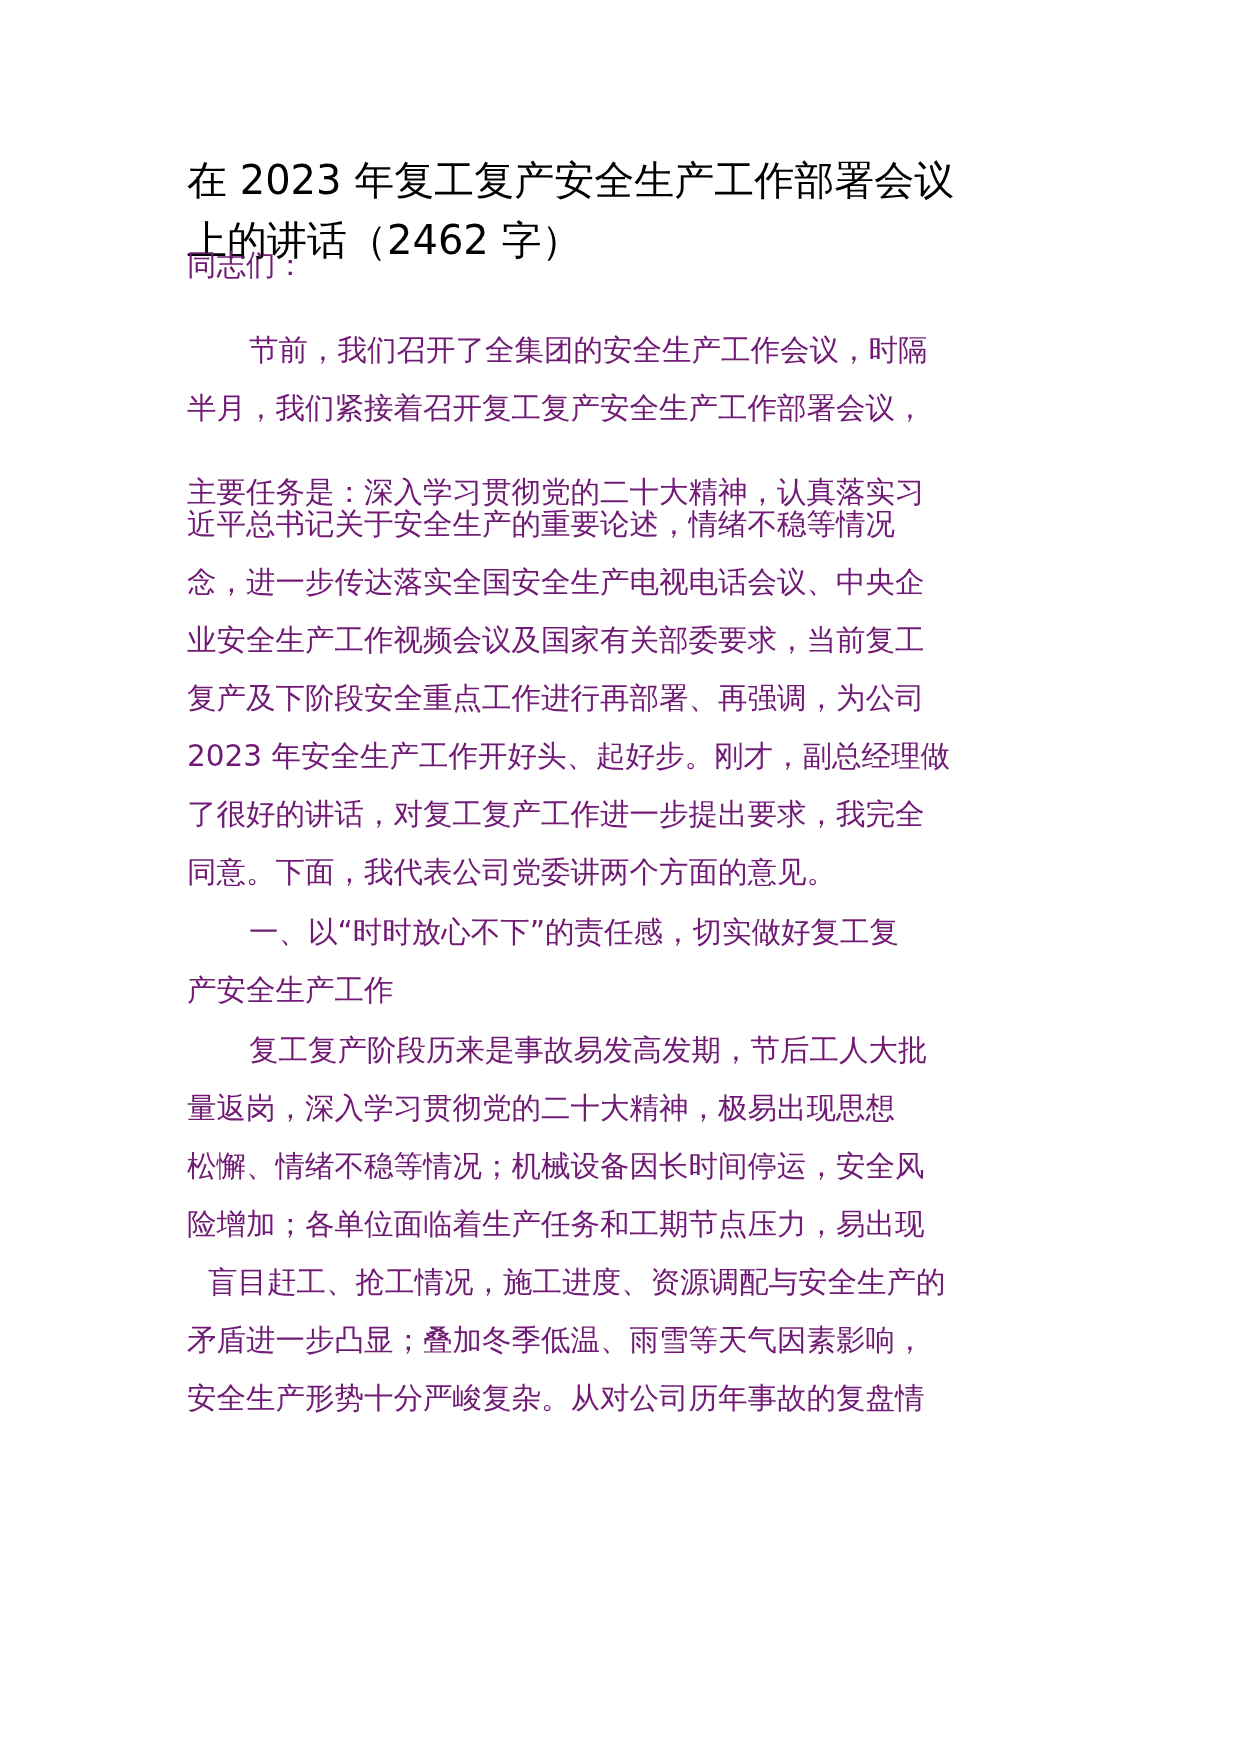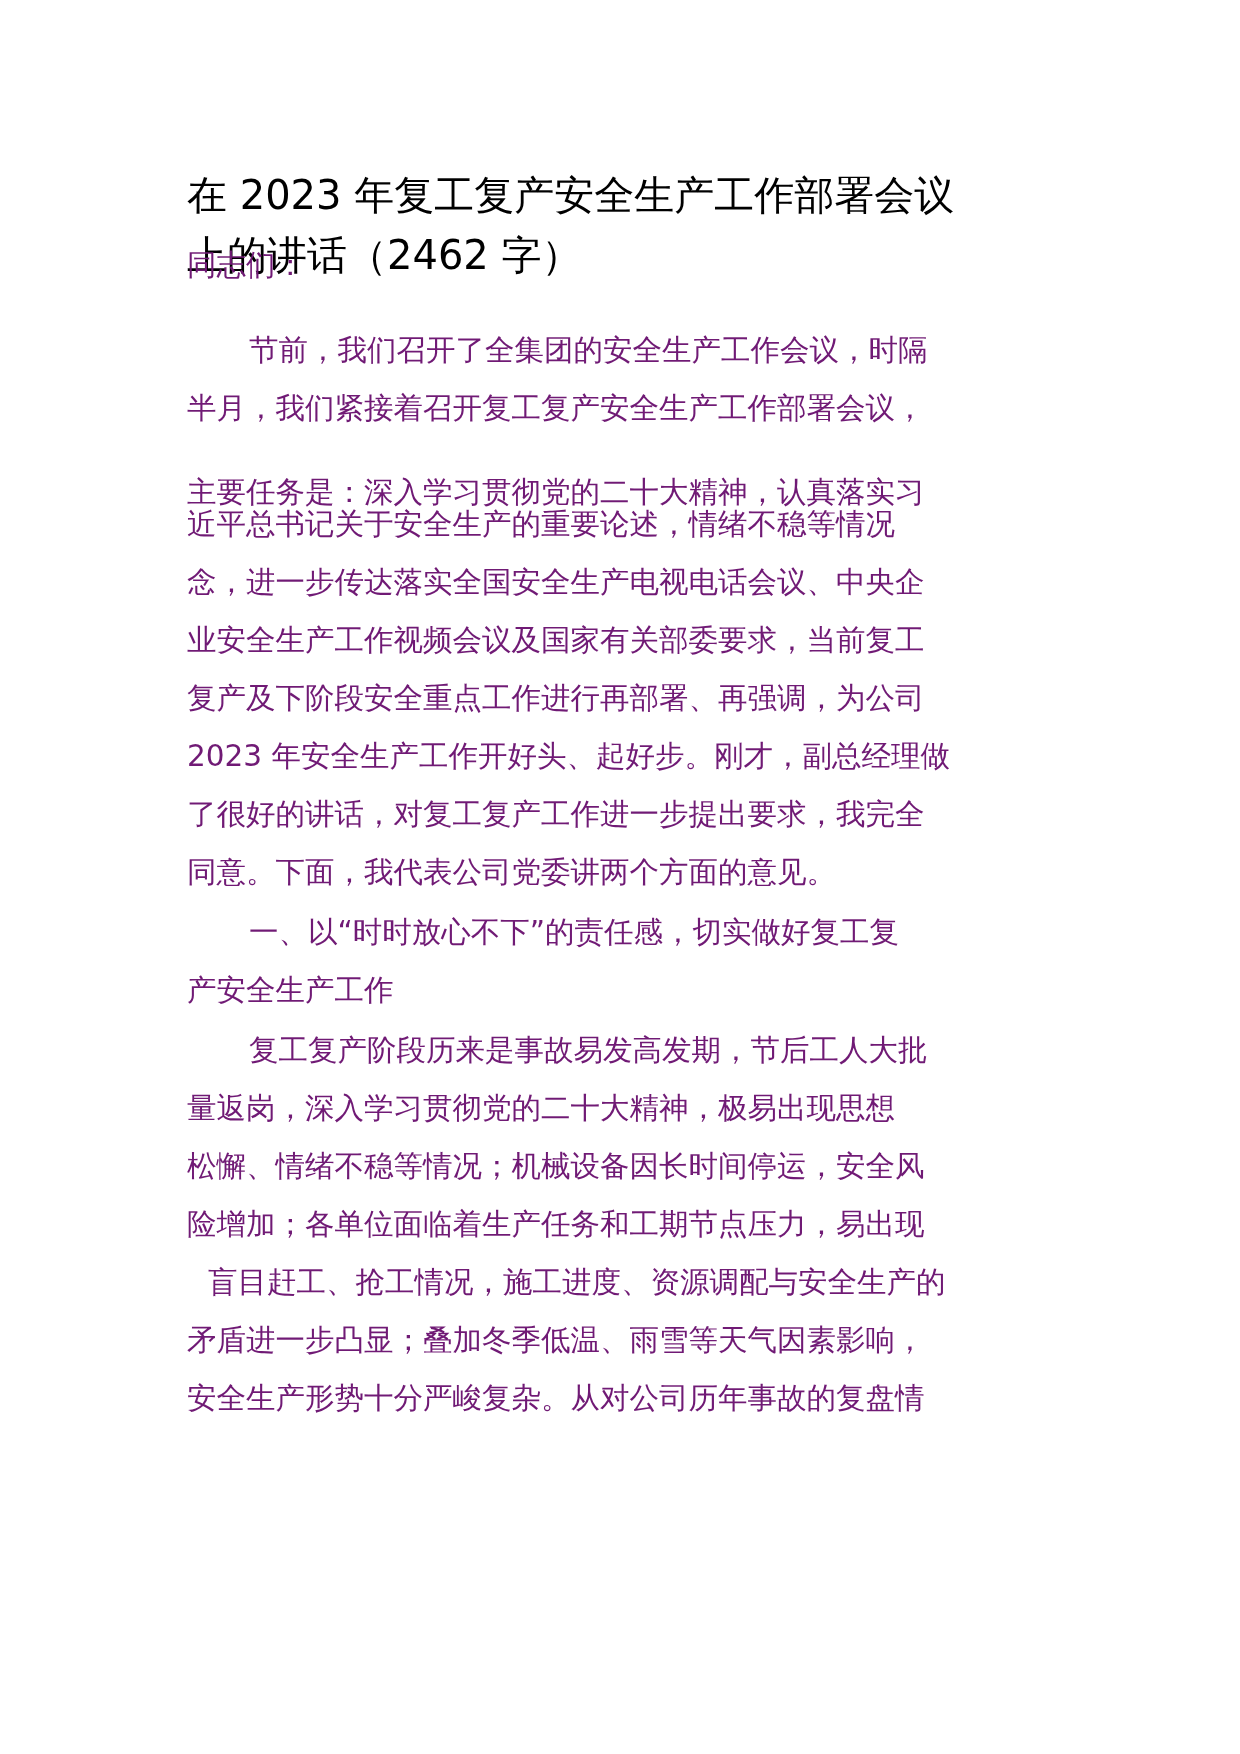--- a/index.html
+++ b/index.html
@@ -21,21 +21,20 @@
     top: 0;
     width: 862px;
   }
   .title-line {
     position: absolute;
     left: 0;
     white-space: nowrap;
     font-size: 40px;
     line-height: 60px;
     color: #000000;
-    margin-top: 15px;
   }
   .line {
     position: absolute;
     left: 0;
     white-space: nowrap;
     font-size: 29.5px;
     line-height: 40px;
     color: #701a75;
   }
   .indent {

